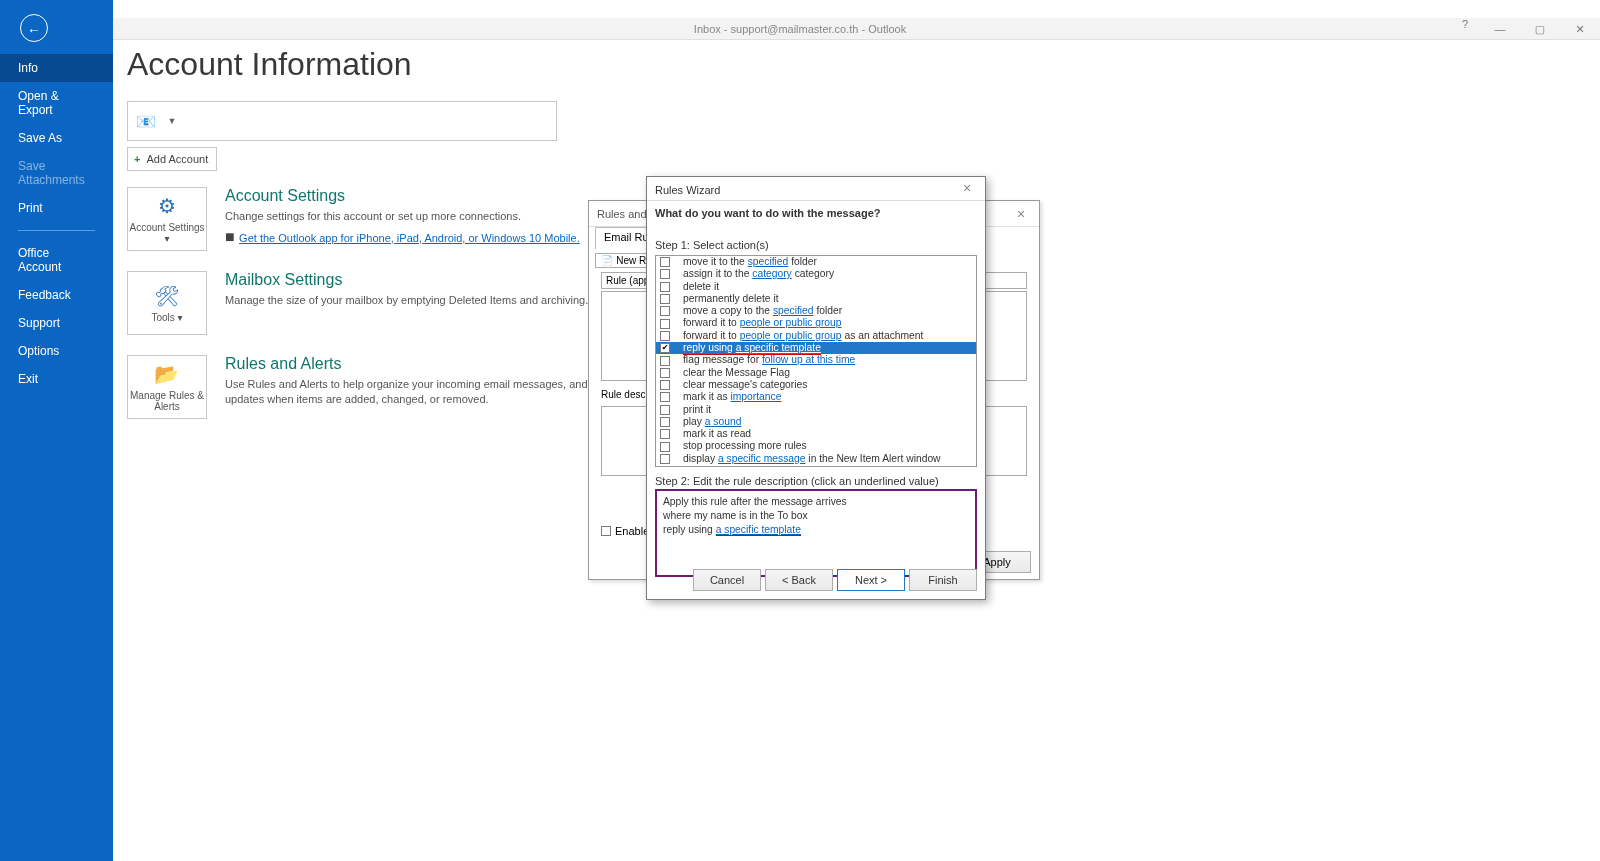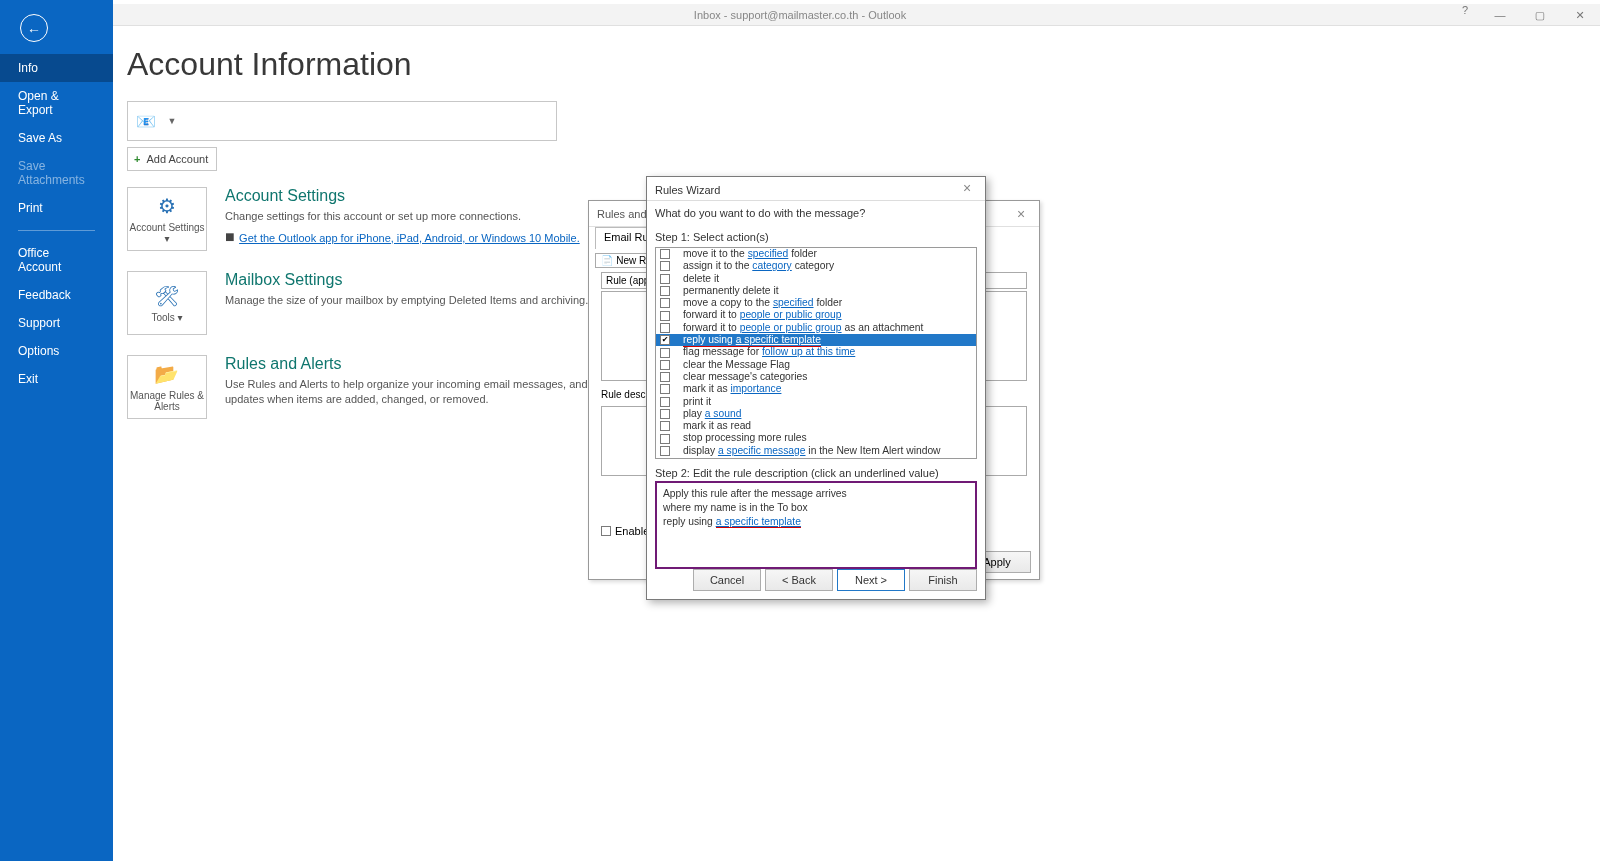--- a/index.html
+++ b/index.html
@@ -1,19 +1,19 @@
 <!DOCTYPE html>
 <html><head>
 <meta charset="utf-8">
 <style>
   * { box-sizing: border-box; margin: 0; padding: 0; }
   html, body { width: 1600px; height: 861px; font-family: "Segoe UI", Arial, sans-serif; background: #ffffff; overflow: hidden; }
 
   
-  .titlebar { position: absolute; top: 4px; left: 0; right: 0; height: 22px; background: #f3f3f3; border-bottom: 1px solid #e0e0e0; display: flex; align-items: center; justify-content: center; font-size: 11px; color: #878787; }
+  .titlebar { position: absolute; top: 18px; left: 0; right: 0; height: 22px; background: #f3f3f3; border-bottom: 1px solid #e0e0e0; display: flex; align-items: center; justify-content: center; font-size: 11px; color: #878787; }
   .titlebar .win-controls { position: absolute; right: 0; top: 0; display: flex; }
   .titlebar .win-ctrl { width: 40px; height: 22px; text-align: center; line-height: 22px; font-size: 11px; color: #777; }
   .titlebar .help { position: absolute; right: 120px; top: 0; width: 30px; text-align: center; color:#777; }
 
   
   .backstage-sidebar { position: absolute; left: 0; top: 0; bottom: 0; width: 113px; background: #0a66c2; color: #fff; font-size: 12px; }
   .back-circle { width: 28px; height: 28px; border: 1px solid #fff; border-radius: 50%; margin: 14px 0 12px 20px; display: flex; align-items: center; justify-content: center; font-size: 14px; }
   .bs-item { padding: 7px 18px; cursor: default; }
   .bs-item.selected { background: #074a8f; }
   .bs-item.disabled { color: rgba(255,255,255,0.5); }
@@ -50,21 +50,21 @@
   .rule-list-box { margin: 0 12px; height: 90px; border:1px solid #aaa; background:#fff; }
   .rule-desc-box { margin: 6px 12px 0; height: 70px; border:1px solid #aaa; background:#fff; }
   .enable-row { position:absolute; left:12px; bottom:42px; font-size:11px; display:flex; align-items:center; gap:4px;}
   .dlg-footer { position:absolute; bottom:6px; right:8px; display:flex; gap:6px;}
   .btn { height:22px; min-width:68px; font-size:11px; border:1px solid #adadad; background: linear-gradient(#f6f6f6,#e9e9e9); text-align:center; line-height:20px; padding: 0 6px; }
 
   
   .wizard-dlg { position: absolute; left: 646px; top: 176px; width: 340px; height: 424px; background: #fff; border: 1px solid #7a7a7a; box-shadow: 3px 3px 8px rgba(0,0,0,0.3); z-index: 5; font-size: 11px; color:#333; }
   .wizard-title { height: 24px; display:flex; justify-content:space-between; align-items:flex-end; padding: 4px 8px; border-bottom: 1px solid #ddd; }
   .wizard-body { padding: 6px 8px 0; }
-  .wizard-q { font-weight: normal; margin-bottom: 12px; }
+  .wizard-q { font-weight: bold; margin-bottom: 20px; }
   .wizard-step { margin-bottom: 4px; }
   .actions-box { border: 1px solid #9a9a9a; height: 212px; overflow: hidden; background:#fff; }
   .action { padding: 0 4px; display:flex; align-items:center; gap:13px; height: 12.3px; line-height:12.3px; font-size:10.3px; white-space:nowrap; }
   .action.selected { background: #2178c8; color: #fff; }
   .action.selected .lnk { color:#fff; }
   .chk { width:10px; height:10px; border:1px solid #7a7a7a; background:#fff; display:inline-flex; align-items:center; justify-content:center; font-size:8px; color:#000; flex-shrink:0; }
   .lnk { color:#0a66c2; text-decoration: underline; }
   .red-under { border-bottom: 1.5px solid #d30000; padding-bottom:0px; }
   .step2-label { margin-top: 8px; margin-bottom:2px; }
   .desc-box { border:2px solid #701a75; height: 88px; padding: 4px 6px; line-height: 1.35; font-size:10.3px; }

